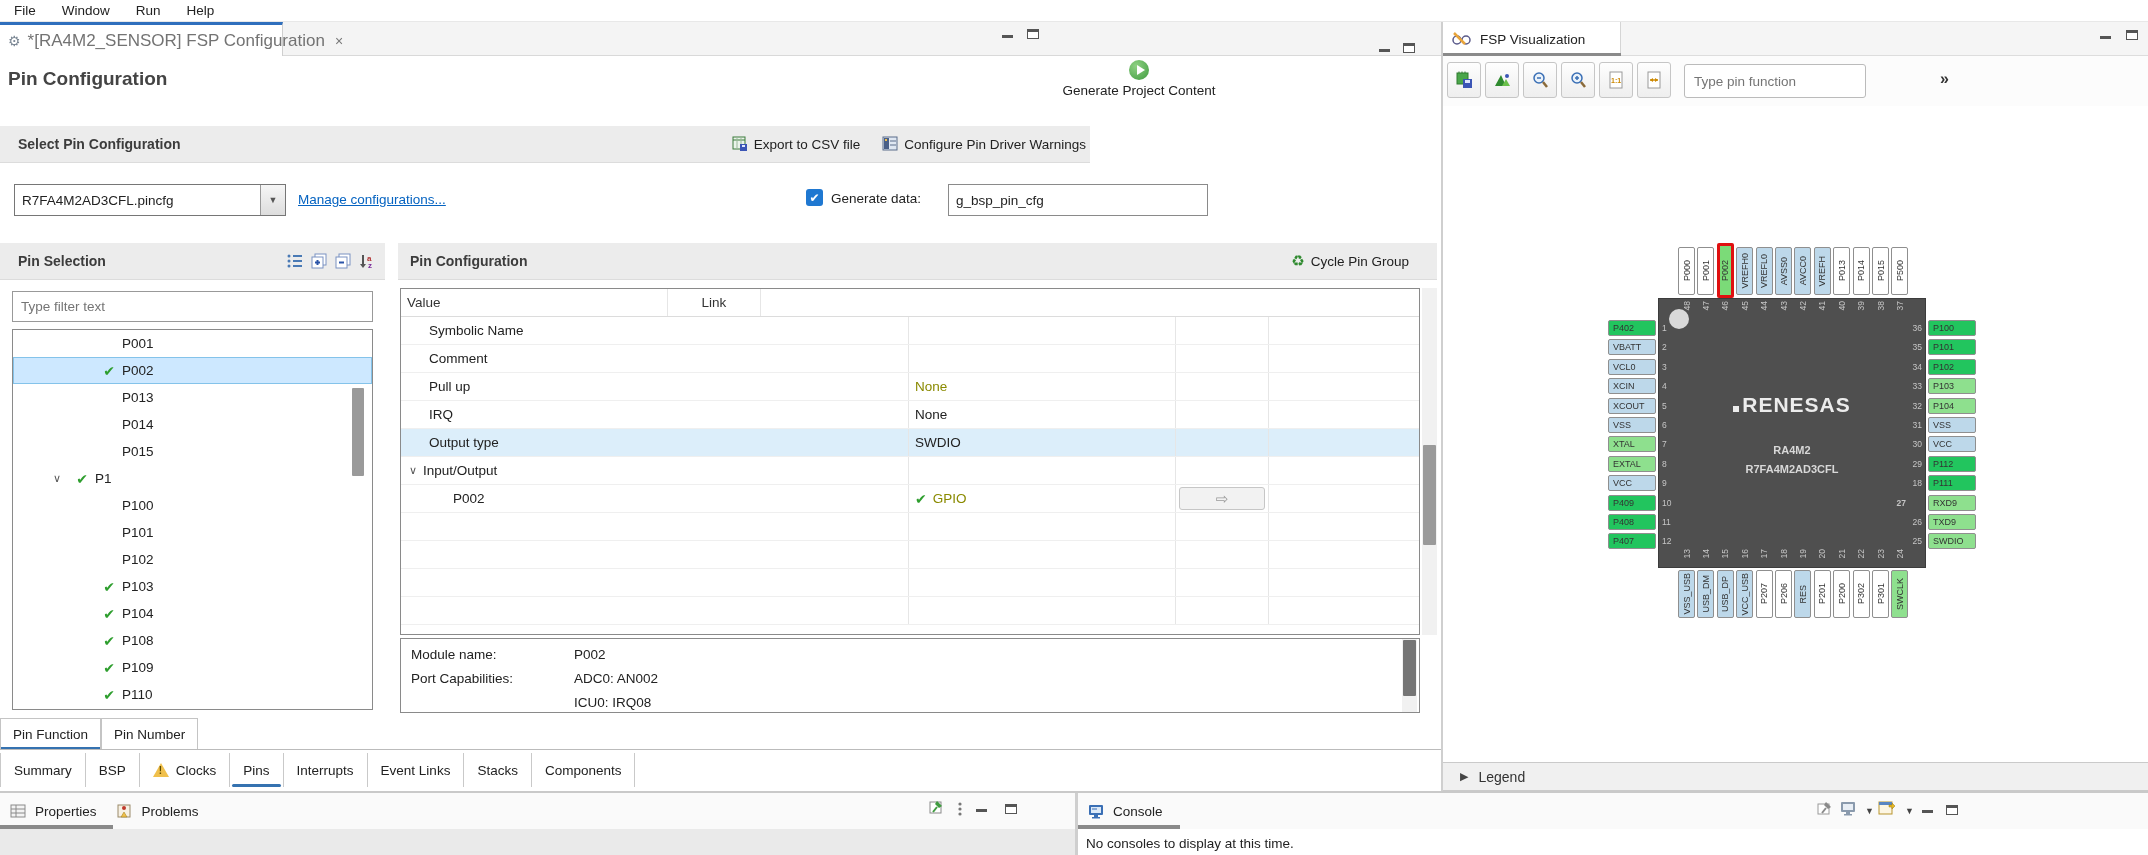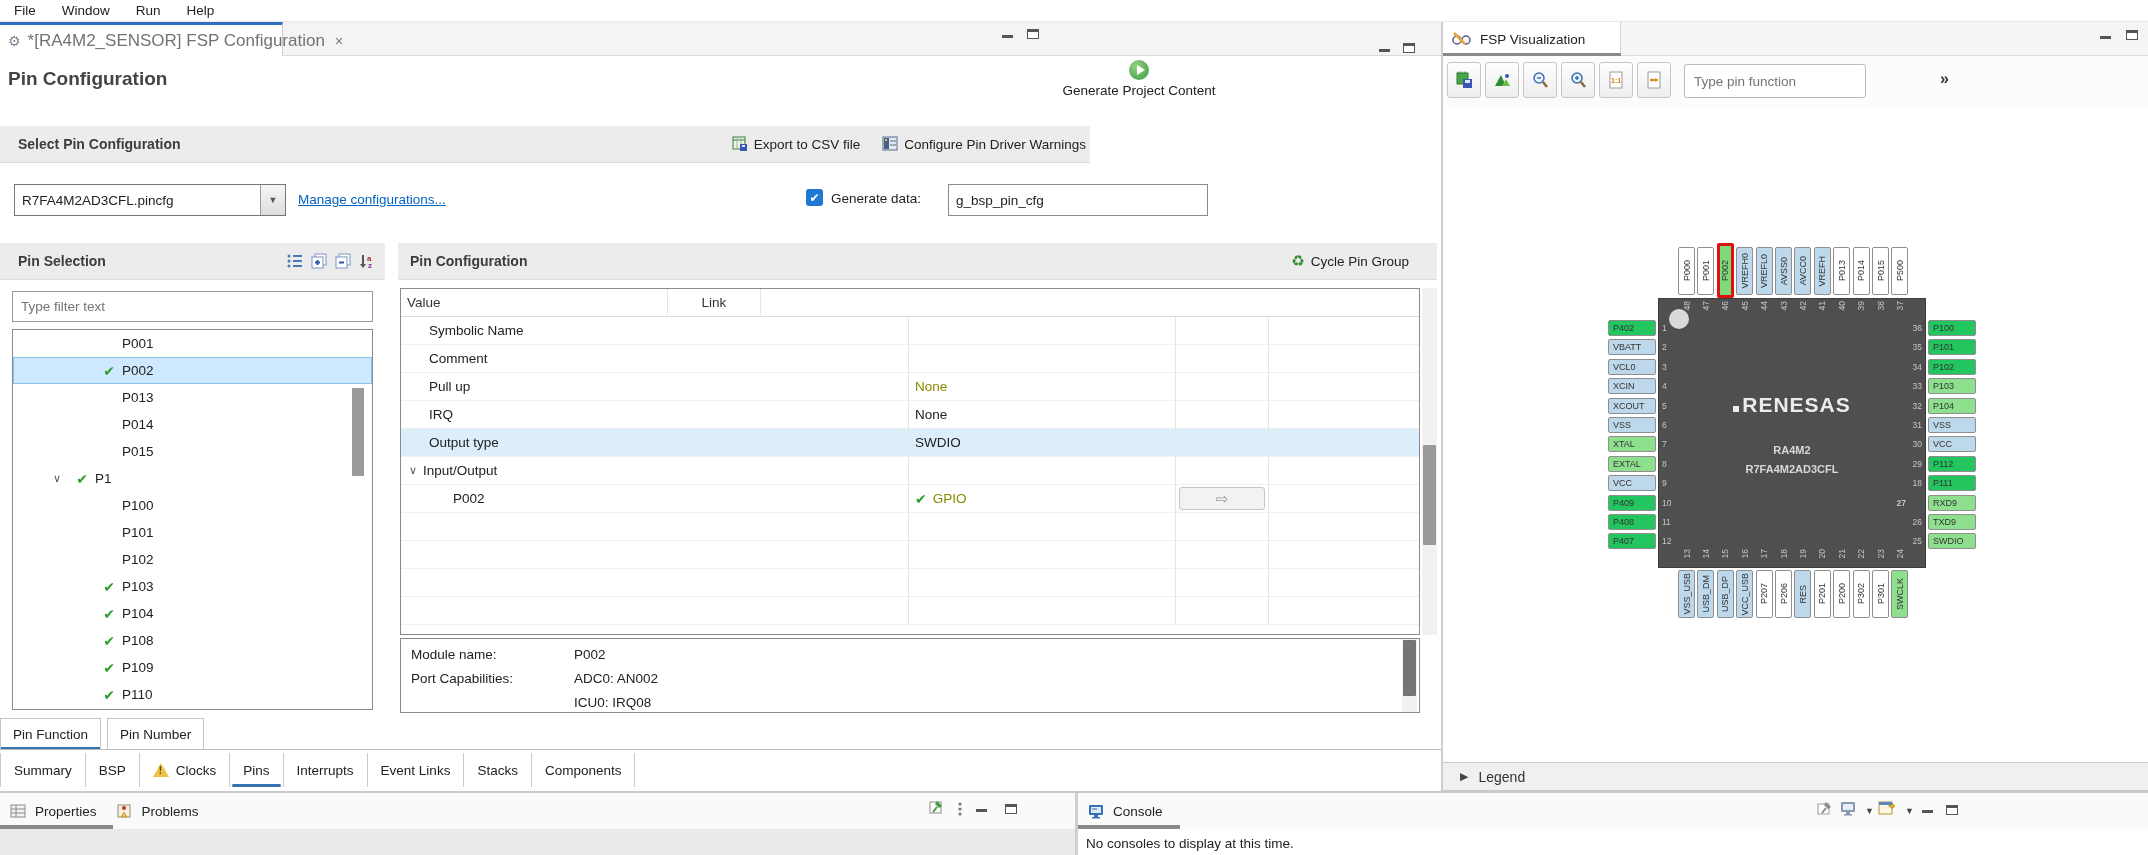--- a/index.html
+++ b/index.html
@@ -399,21 +399,21 @@
     <span class="lab" style="top:8px;">Module name:</span>
     <span class="val" style="top:8px;">P002</span>
     <span class="lab" style="top:32px;">Port Capabilities:</span>
     <span class="val" style="top:32px;">ADC0: AN002</span>
     <span class="val" style="top:56px;">ICU0: IRQ08</span>
   </div>
   <div class="abs scrolltrack" style="left:1402px;top:639px;width:15px;height:73px;">
     <div class="scroll-thumb" style="position:absolute;left:1px;top:1px;width:13px;height:56px;background:#757575;"></div>
   </div>
 
-  <div class="abs" style="left:0;top:718px;display:flex;gap:6px;" id="view-tabs">
+  <div class="abs" style="left:0;top:718px;display:flex;" id="view-tabs">
       <div class="vtab active">
         <span>Pin Function</span>
       </div>
       <div class="vtab">
         <span>Pin Number</span>
       </div>
     </div>
   <div class="abs" style="left:0;top:749px;width:1441px;height:1px;background:#bbb;"></div>
 
   <div class="abs" style="left:0;top:753px;display:flex;border-left:1px solid #c9c9c9;" id="section-tabs">

